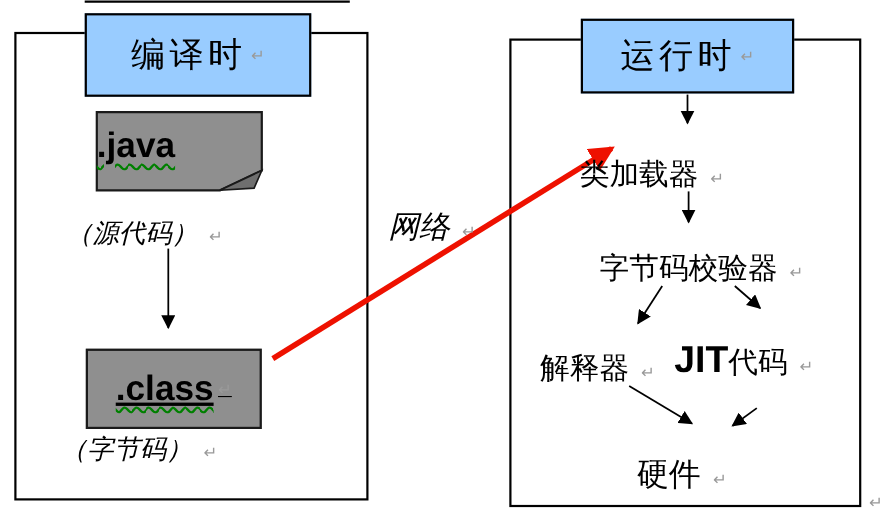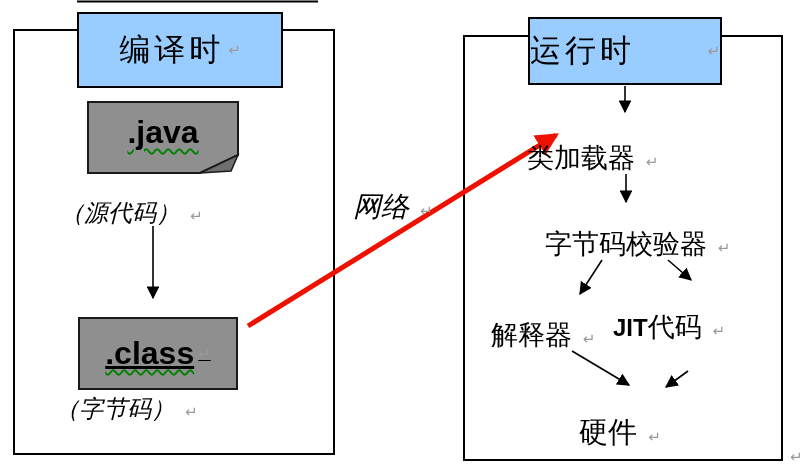--- a/index.html
+++ b/index.html
@@ -9,24 +9,24 @@
   }
   .panel{position:absolute;border:2px solid #000;background:#fff;box-sizing:border-box;z-index:1;}
   #left-panel{left:13px;top:29px;width:322px;height:426px;}
   #right-panel{left:463px;top:35px;width:320px;height:426px;}
   .blue-header{
     position:absolute;background:#99CCFF;border:2px solid #000;box-sizing:border-box;z-index:4;
     display:flex;align-items:center;justify-content:center;
     font-size:31px;letter-spacing:4px;white-space:nowrap;
   }
   #compile-header{left:77px;top:12px;width:206px;height:76px;}
-  #run-header{left:528px;top:17px;width:194px;height:68px;justify-content:space-between;}
+  #run-header{left:528px;top:17px;width:194px;height:68px;}
   .svg-layer{position:absolute;left:0;top:0;z-index:3;pointer-events:none;}
   .file-label{
-    position:absolute;z-index:5;text-align:center;
+    position:absolute;z-index:5;
     font-family:"Liberation Sans","DejaVu Sans",sans-serif;font-weight:bold;font-size:32px;
   }
   .file-label .fname{
     text-decoration-line:underline;text-decoration-style:wavy;
     text-decoration-color:#008000;text-decoration-thickness:2px;text-underline-offset:5px;
   }
   #java-label{left:88px;top:114px;width:150px;}
   #class-box{
     position:absolute;left:78px;top:317px;width:160px;height:73px;z-index:2;
     background:#8F8F8F;border:2px solid #1a1a1a;box-sizing:border-box;
@@ -34,21 +34,21 @@
   }
   .caption{position:absolute;z-index:5;font-size:24px;line-height:30px;white-space:nowrap;font-style:italic;}
   #source-caption{left:60px;top:198px;width:195px;}
   #bytecode-caption{left:55px;top:394px;width:195px;}
   #network-label{left:353px;top:192px;width:100px;font-size:28px;z-index:6;}
   .node{position:absolute;z-index:5;font-size:27px;line-height:30px;white-space:nowrap;}
   #node-classloader{left:527px;top:143px;width:200px;}
   #node-verifier{left:545px;top:229px;width:200px;}
   #node-interpreter{left:491px;top:320px;width:120px;}
   #node-jit{left:613px;top:312px;width:200px;}
-  #node-jit .latin{font-family:"Liberation Sans","DejaVu Sans",sans-serif;font-weight:bold;font-size:24px;}
+  #node-jit .latin{font-family:"Liberation Sans","DejaVu Sans",sans-serif;font-weight:bold;font-size:34px;}
   #node-hardware{left:579px;top:417px;width:120px;font-size:29px;}
   .ret{color:#9A9A9A;font-size:15px;font-weight:normal;letter-spacing:0;
        font-family:"DejaVu Sans",sans-serif;margin-left:4px;vertical-align:baseline;text-decoration:none;display:inline-block;}
   #outer-ret{position:absolute;left:786px;top:448px;z-index:5;}
 </style>
 </head>
 <body>
 
 <div id="canvas">
 

